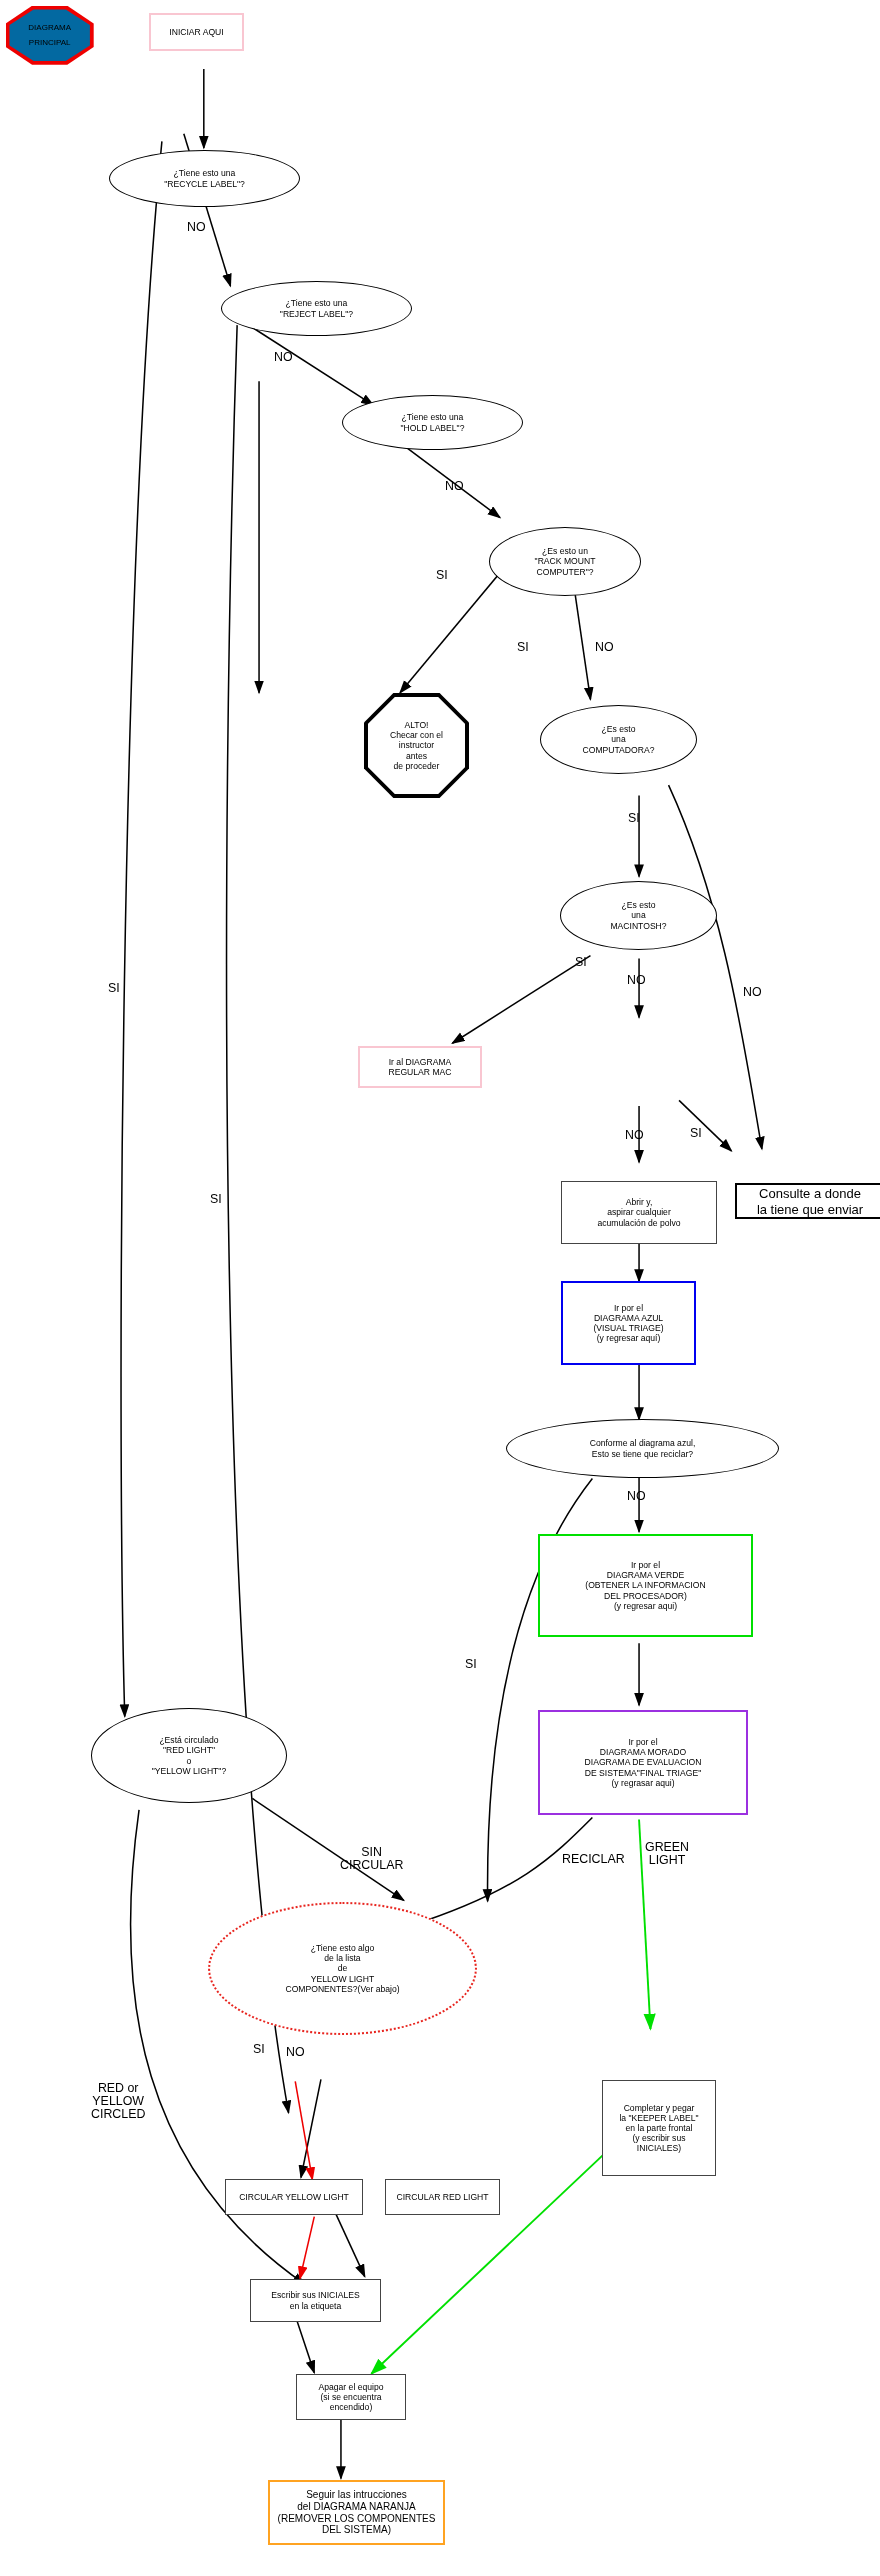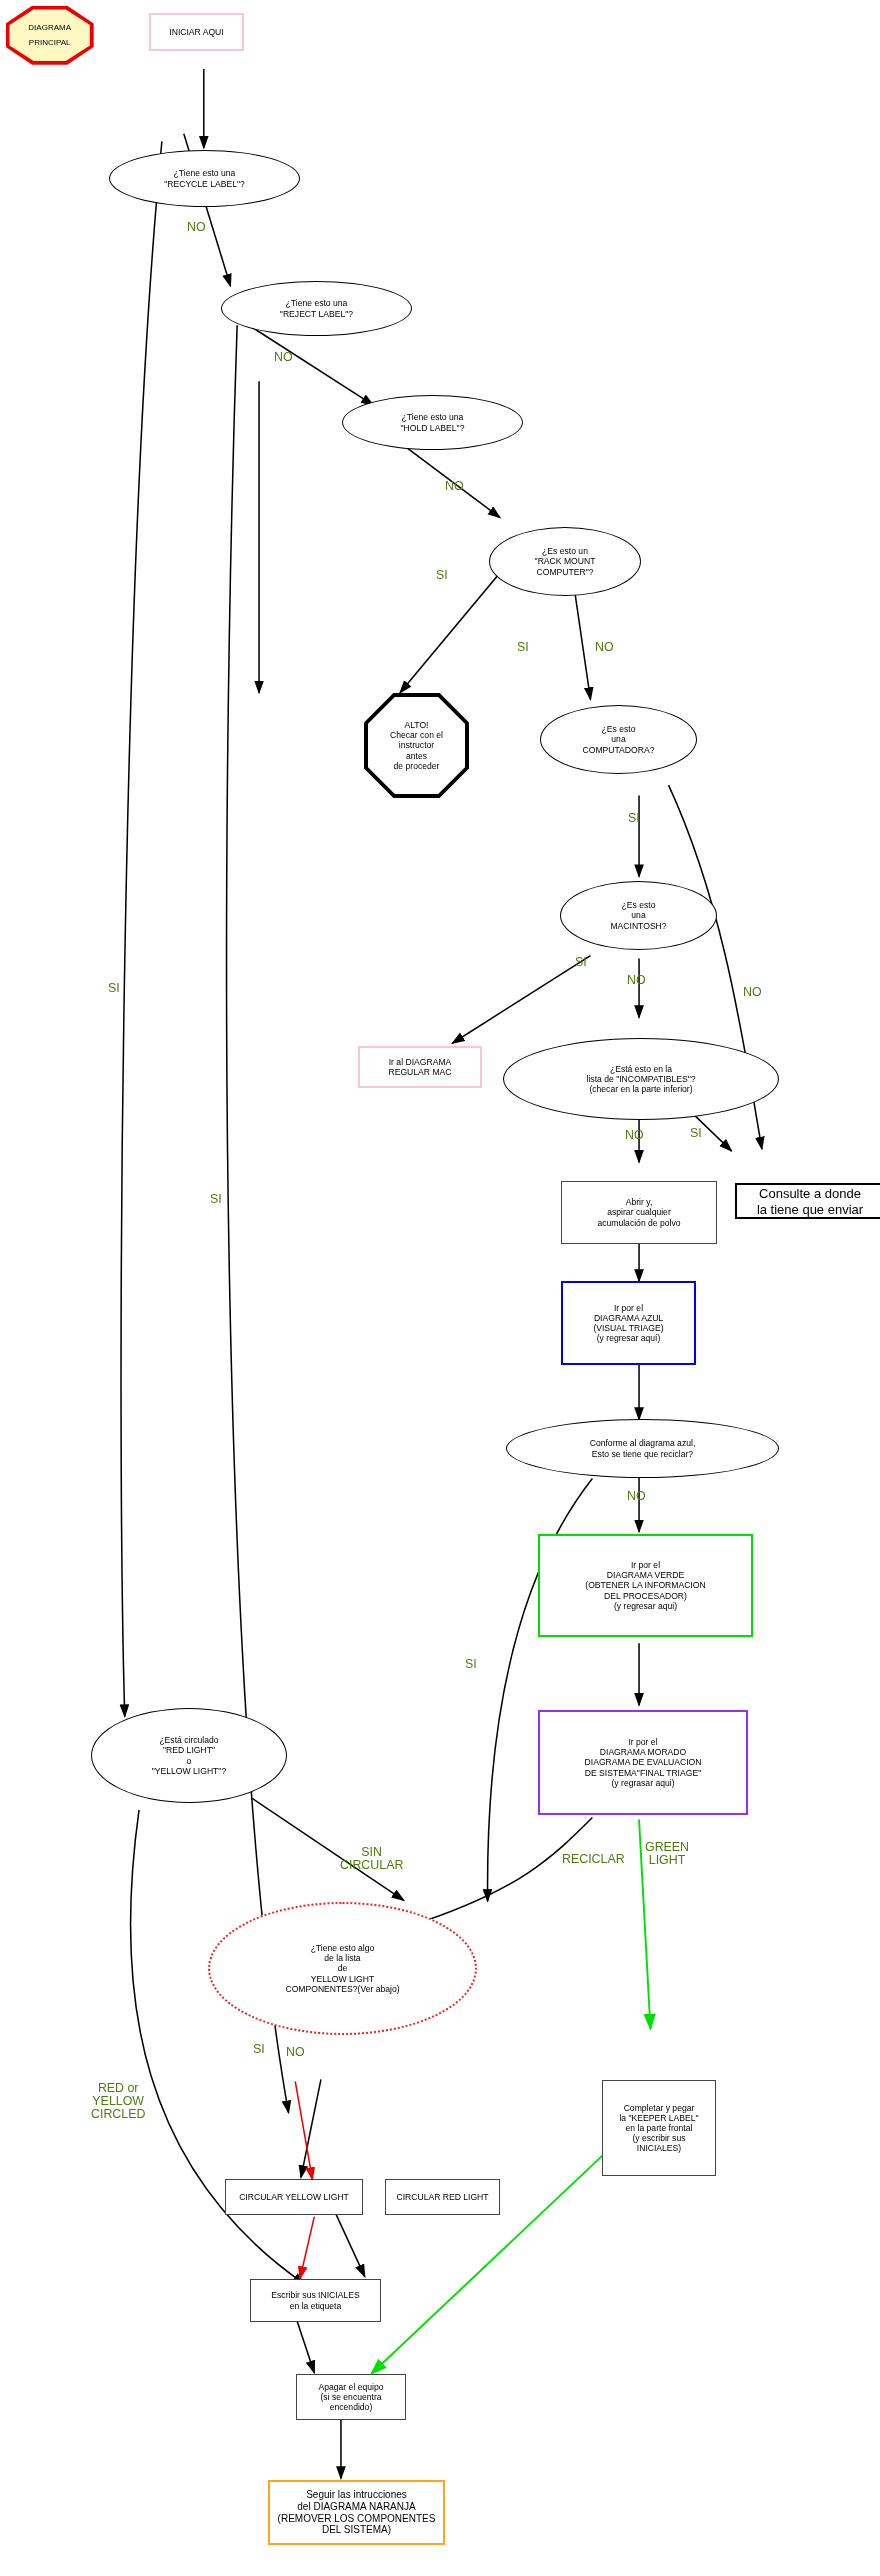--- a/index.html
+++ b/index.html
@@ -17,37 +17,37 @@
   .rect-green{border:2.9px solid #00e000;background:#fff;}
   .rect-purple{border:2.9px solid #9b30e0;background:#fff;}
   .rect-orange{border:2.9px solid #ffa321;background:#fff;}
   .octagon{background:#fff;}
   .oct-red{
     -webkit-clip-path:polygon(30% 0,70% 0,100% 30%,100% 70%,70% 100%,30% 100%,0 70%,0 30%);
     clip-path:polygon(30% 0,70% 0,100% 30%,100% 70%,70% 100%,30% 100%,0 70%,0 30%);
     background:#ee0000;
   }
   .oct-red .inner{
-    position:absolute;left:3.8px;top:3.8px;right:3.8px;bottom:3.8px;background:#fef9c3;
+    position:absolute;left:3.8px;top:3.8px;right:3.8px;bottom:3.8px;background:#0369a1;
     -webkit-clip-path:polygon(30% 0,70% 0,100% 30%,100% 70%,70% 100%,30% 100%,0 70%,0 30%);
     clip-path:polygon(30% 0,70% 0,100% 30%,100% 70%,70% 100%,30% 100%,0 70%,0 30%);
     display:flex;align-items:center;justify-content:center;
   }
   .oct-black{
     -webkit-clip-path:polygon(28% 0,72% 0,100% 28%,100% 72%,72% 100%,28% 100%,0 72%,0 28%);
     clip-path:polygon(28% 0,72% 0,100% 28%,100% 72%,72% 100%,28% 100%,0 72%,0 28%);
     background:#000;
   }
   .oct-black .inner{
     position:absolute;left:3.8px;top:3.8px;right:3.8px;bottom:3.8px;background:#fff;
     -webkit-clip-path:polygon(28% 0,72% 0,100% 28%,100% 72%,72% 100%,28% 100%,0 72%,0 28%);
     clip-path:polygon(28% 0,72% 0,100% 28%,100% 72%,72% 100%,28% 100%,0 72%,0 28%);
     display:flex;align-items:center;justify-content:center;
   }
-  .edge-label{position:absolute;color:#4d7c0f;white-space:pre;line-height:1.05;}
+  .edge-label{position:absolute;color:#000000;white-space:pre;line-height:1.05;}
 </style>
 </head>
 <body>
 
 <div id="canvas">
 
   <svg class="edges" viewBox="0 0 924 2704">
     <defs>
       <marker id="ah" markerWidth="10" markerHeight="10" refX="8" refY="3.2" orient="auto">
         <path d="M0,0 L9,3.2 L0,6.4 z" fill="#000"></path>
@@ -183,25 +183,20 @@
     <span class="txt">¿Es esto
 una
 MACINTOSH?</span>
   </div>
 
   <div class="node rect-pink" style="left:358px;top:1046px;width:124px;height:42px;font-size:8.6px;white-space:pre-line;">
     <span class="txt">Ir al DIAGRAMA
 REGULAR MAC</span>
   </div>
 
-  <div class="node ellipse" style="left:503px;top:1038px;width:276px;height:82px;font-size:8.6px;white-space:pre-line;">
-    <span class="txt">¿Está esto en la
-lista de "INCOMPATIBLES"?
-(checar en la parte inferior)</span>
-  </div>
 
   <div class="node rect-thick" style="left:735px;top:1183px;width:150px;height:36px;font-size:13px;white-space:pre-line;align-items:flex-end;">
     <span class="txt">Consulte a donde
 la tiene que enviar</span>
   </div>
 
   <div class="node rect" style="left:561px;top:1181px;width:156px;height:63px;font-size:8.6px;white-space:pre-line;">
     <span class="txt">Abrir y,
 aspirar cualquier
 acumulación de polvo</span>

